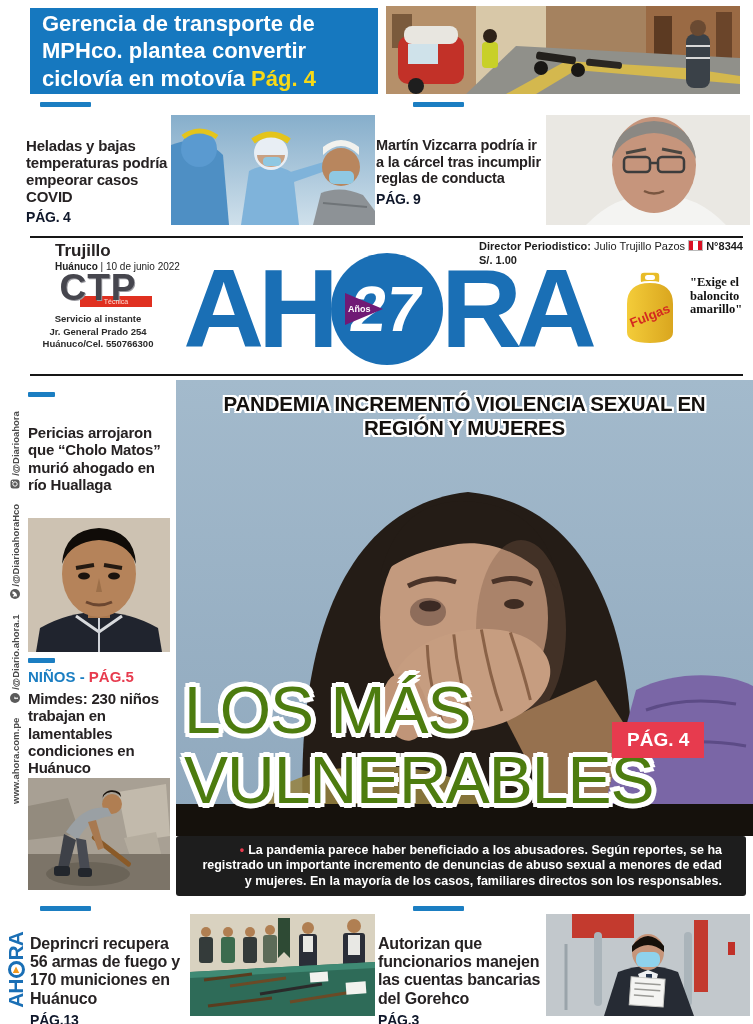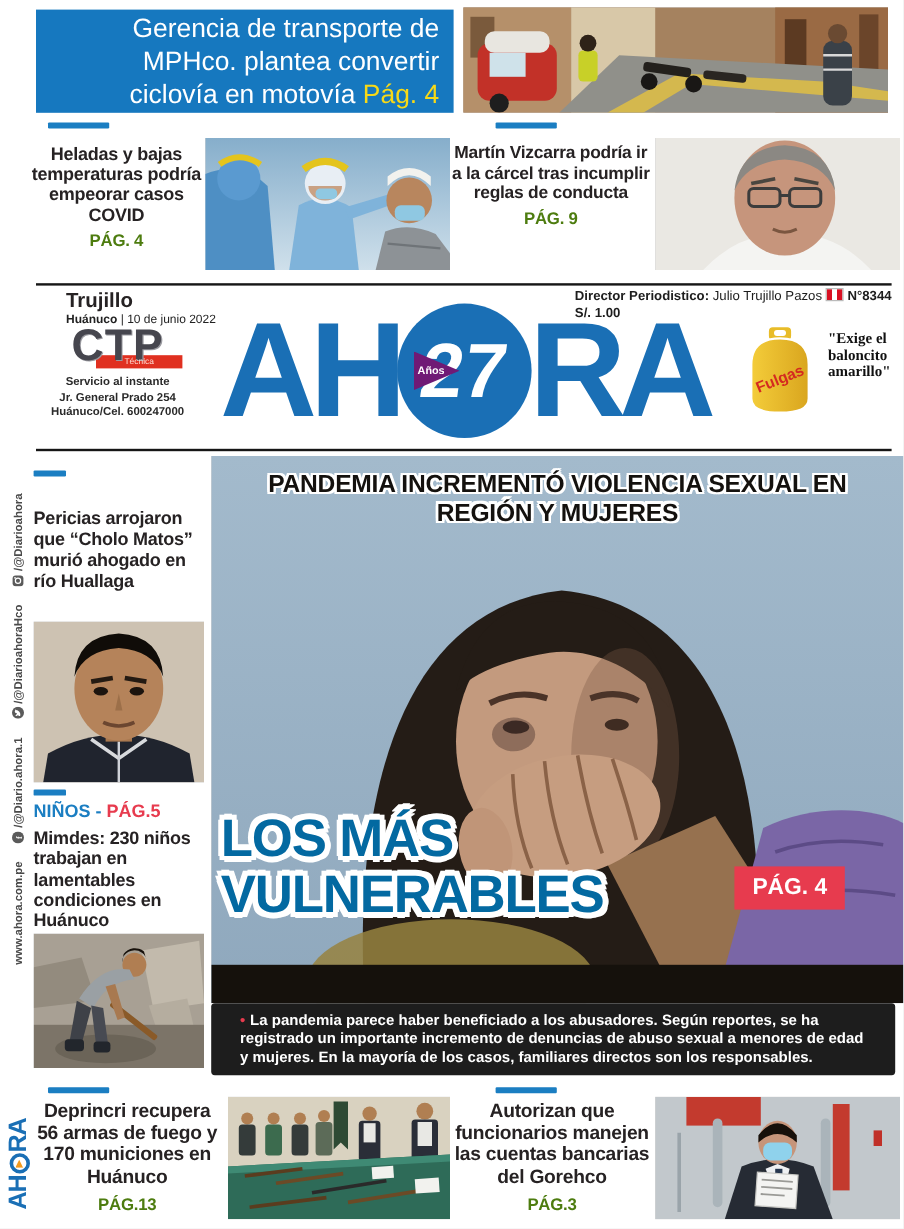--- a/index.html
+++ b/index.html
@@ -6,26 +6,26 @@
   .page{position:relative;width:753px;height:1024px;background:#ffffff;margin:0 auto;overflow:hidden;
         font-family:"Liberation Sans",sans-serif;color:#262223;}
   .abs{position:absolute;}
   .dash{height:5px;background:#1b7ec2;border-radius:1px;}
   .rule{height:2px;background:#161616;}
   .photo{overflow:hidden;background:#ccc;}
   .photo svg{display:block;width:100%;height:100%;}
 
   
   .banner{background:#1678bf;display:flex;align-items:center;justify-content:center;padding:0 12px;box-sizing:border-box;}
-  .banner-text{color:#fff;font-weight:400;font-size:22px;line-height:1.24;text-align:right;}
+  .banner-text{color:#fff;font-weight:700;font-size:22px;line-height:1.24;text-align:left;}
   .banner-text .yellow{color:#f7d917;}
 
   
-  .story-head{font-weight:800;text-align:center;line-height:1.14;color:#262223;font-size:15px;letter-spacing:-0.2px;}
-  .story-head .pageref{color:#4d7c0f;font-weight:800;margin-top:5px;font-size:14px;}
+  .story-head{font-weight:800;text-align:left;line-height:1.14;color:#262223;font-size:15px;letter-spacing:-0.2px;margin-top:17px;}
+  .story-head .pageref{color:#0f172a;font-weight:800;margin-top:5px;font-size:14px;}
 
   
   .day{font-size:17px;font-weight:900;line-height:1;}
   .place-date{font-size:10px;margin-top:2px;color:#222;}
   .place-date b{font-weight:900;}
   .ctp{width:124px;text-align:center;}
   .ctp-name{font-size:37px;font-weight:900;color:#46464e;line-height:0.85;letter-spacing:1px;text-shadow:1px 1px 0 #9a9aa0;}
   .ctp-bar{width:72px;height:11px;background:#e03020;margin:-7px 0 0 44px;color:#ffd9d0;font-size:7px;line-height:11px;text-align:center;overflow:hidden;}
   .ctp-lines{margin-top:6px;font-size:9.5px;font-weight:700;color:#2a2a2a;line-height:1.3;}
   .logo-block{display:flex;align-items:center;justify-content:center;}
@@ -54,26 +54,26 @@
 
   
   .sec-head{font-size:15px;font-weight:800;}
   .sec-head .blue{color:#1b7ec2;}
   .sec-head .red{color:#e73b4e;}
   .side-head{font-size:15px;font-weight:800;line-height:1.15;letter-spacing:-0.2px;}
 
   
   .kicker{font-size:20.5px;font-weight:900;color:#14110e;text-align:center;line-height:1.15;letter-spacing:-0.2px;
           text-shadow:-2px -2px 0 #fff,2px -2px 0 #fff,-2px 2px 0 #fff,2px 2px 0 #fff,-2px 0 0 #fff,2px 0 0 #fff,0 -2px 0 #fff,0 2px 0 #fff;}
-  .bighead{font-size:44px;font-weight:700;color:#0369a1;line-height:1.06;letter-spacing:-1px;
+  .bighead{font-size:66px;font-weight:400;color:#4d7c0f;line-height:1.06;letter-spacing:-1px;
           text-shadow:-4px -4px 0 #fff,4px -4px 0 #fff,-4px 4px 0 #fff,4px 4px 0 #fff,-5px 0 0 #fff,5px 0 0 #fff,0 -5px 0 #fff,0 5px 0 #fff,-3px 0 0 #fff,3px 0 0 #fff,0 3px 0 #fff,0 -3px 0 #fff;}
   .pag3{background:#e73b4e;color:#fff;font-weight:800;font-size:19px;padding:7px 15px;}
   .summary{background:rgba(12,12,12,0.93);color:#fff;display:flex;align-items:center;justify-content:center;
            padding:6px 24px;box-sizing:border-box;border-radius:3px;}
-  .summary .txt{font-size:12.5px;font-weight:700;text-align:left;line-height:1.22;}
+  .summary .txt{font-size:12.5px;font-weight:700;text-align:right;line-height:1.22;}
   .summary .bullet{color:#e73b4e;margin-right:4px;}
 </style>
 </head>
 <body>
 
 <div class="page">
 
   <div class="abs banner" style="left:30px;top:8px;width:348px;height:86px;">
     <div class="banner-text">
       <span>Gerencia de transporte de MPHco. plantea convertir ciclovía en motovía</span>
@@ -178,21 +178,21 @@
       <span>| 10 de junio 2022</span>
     </div>
   </div>
 
   <div class="abs ctp" style="left:36px;top:272px;">
     <div class="ctp-name">CTP</div>
     <div class="ctp-bar"><span>Técnica</span></div>
     <div class="ctp-lines">
       <div>Servicio al instante</div>
       <div>Jr. General Prado 254</div>
-      <div>Huánuco/Cel. 600247000</div>
+      <div>Huánuco/Cel. 550766300</div>
     </div>
   </div>
 
   <div class="abs logo-block" style="left:148px;top:250px;width:478px;height:118px;">
     <span class="logo-letters">AH</span>
     <span class="logo-o">
       <span class="logo-27">27</span>
       <span class="logo-tri">
           <span>Años</span>
         </span>

